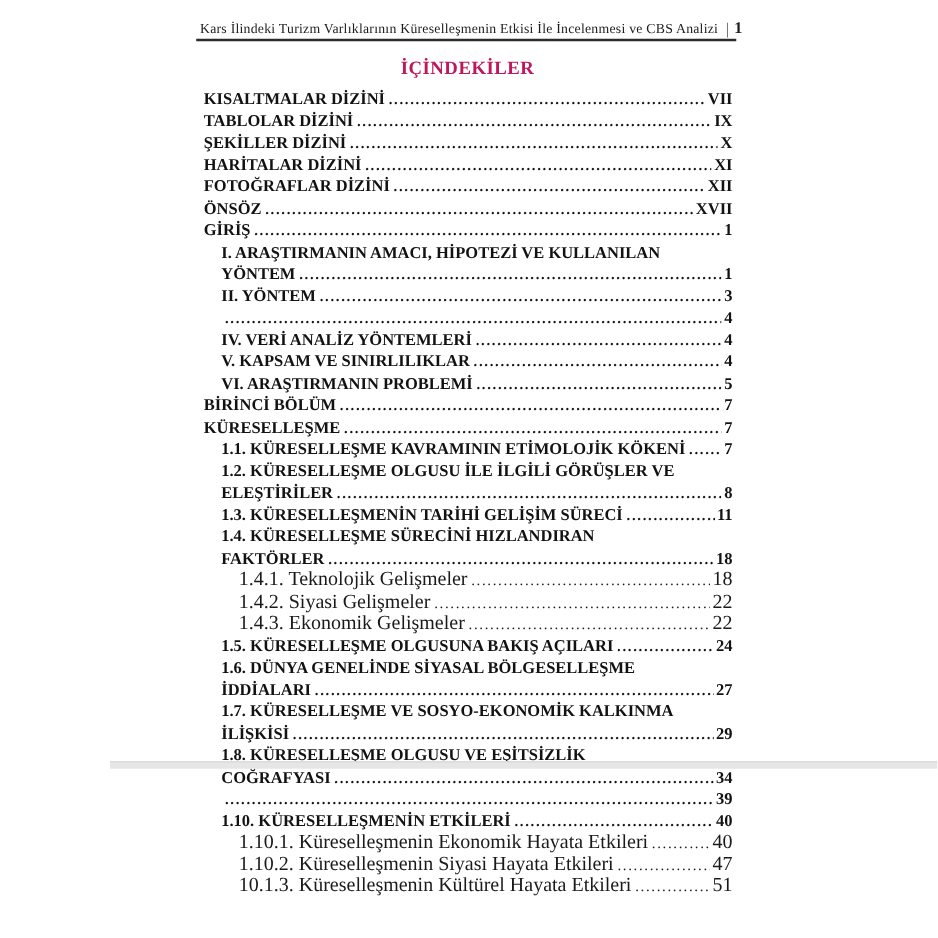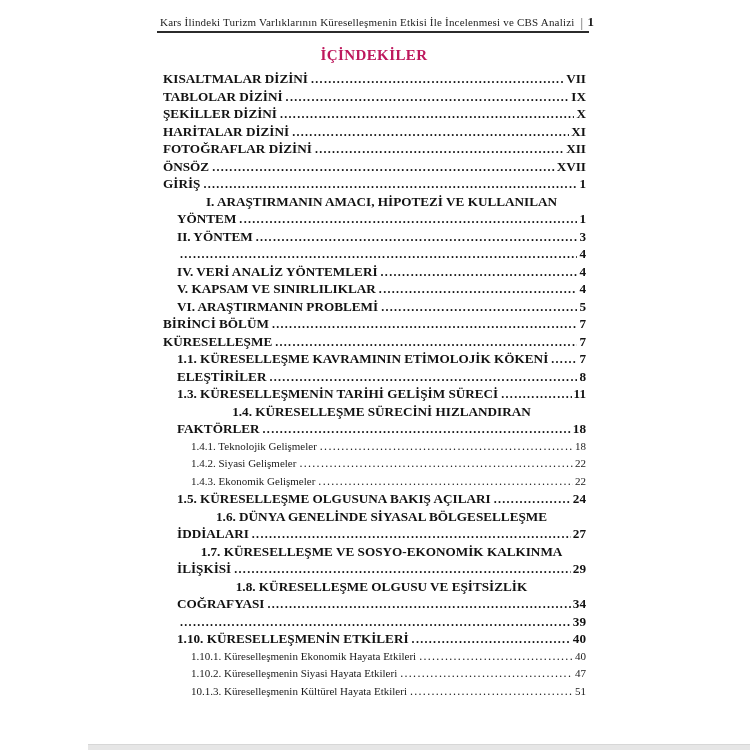--- a/index.html
+++ b/index.html
@@ -3,21 +3,21 @@
 <meta charset="utf-8">
 <style>
   html, body {
     margin: 0; padding: 0;
     width: 750px; height: 750px;
     background: #ffffff;
     overflow: hidden;
   }
   .page {
     position: relative;
-    width: 750px; height: 750px;
+    width: 750px; height: 615px;
     background: #ffffff;
     font-family: "Liberation Serif", serif;
     color: #141414;
   }
   
   .header {
     position: absolute;
     top: 14px; left: 160px; width: 428px;
     text-align: right;
     font-size: 11px;
@@ -60,25 +60,25 @@
   .toc-row {
     display: flex;
     align-items: baseline;
     height: 17.5px;
     line-height: 17.5px;
     font-size: 13.2px;
     font-weight: bold;
     white-space: nowrap;
     color: #121212;
   }
-  .toc-row.level-1 { padding-left: 14px; justify-content: center; }
+  .toc-row.level-1 { padding-left: 14px; }
   .toc-row.level-2 {
     padding-left: 28px;
     font-weight: normal;
-    font-size: 11px;
+    font-size: 16px;
     color: #1a1a1a;
   }
   .entry-text { flex: 0 0 auto; }
   .leader {
     flex: 1 1 auto;
     overflow: hidden;
     white-space: nowrap;
     margin: 0 2px 0 3px;
     letter-spacing: 1.3px;
     font-size: 12px;
@@ -186,20 +186,23 @@
         <span class="entry-text">KÜRESELLEŞME</span>
         <span class="leader"></span>
         <span class="pagenum">7</span>
       </div>
       <div class="toc-row level-1">
         <span class="entry-text">1.1. KÜRESELLEŞME KAVRAMININ ETİMOLOJİK KÖKENİ</span>
         <span class="leader"></span>
         <span class="pagenum">7</span>
       </div>
       <div class="toc-row level-1">
+        <span class="entry-text">1.2. KÜRESELLEŞME OLGUSU İLE İLGİLİ GÖRÜŞLER VE</span>
+      </div>
+      <div class="toc-row level-1">
         <span class="entry-text">ELEŞTİRİLER</span>
         <span class="leader"></span>
         <span class="pagenum">8</span>
       </div>
       <div class="toc-row level-1">
         <span class="entry-text">1.3. KÜRESELLEŞMENİN TARİHİ GELİŞİM SÜRECİ</span>
         <span class="leader"></span>
         <span class="pagenum">11</span>
       </div>
       <div class="toc-row level-1">

